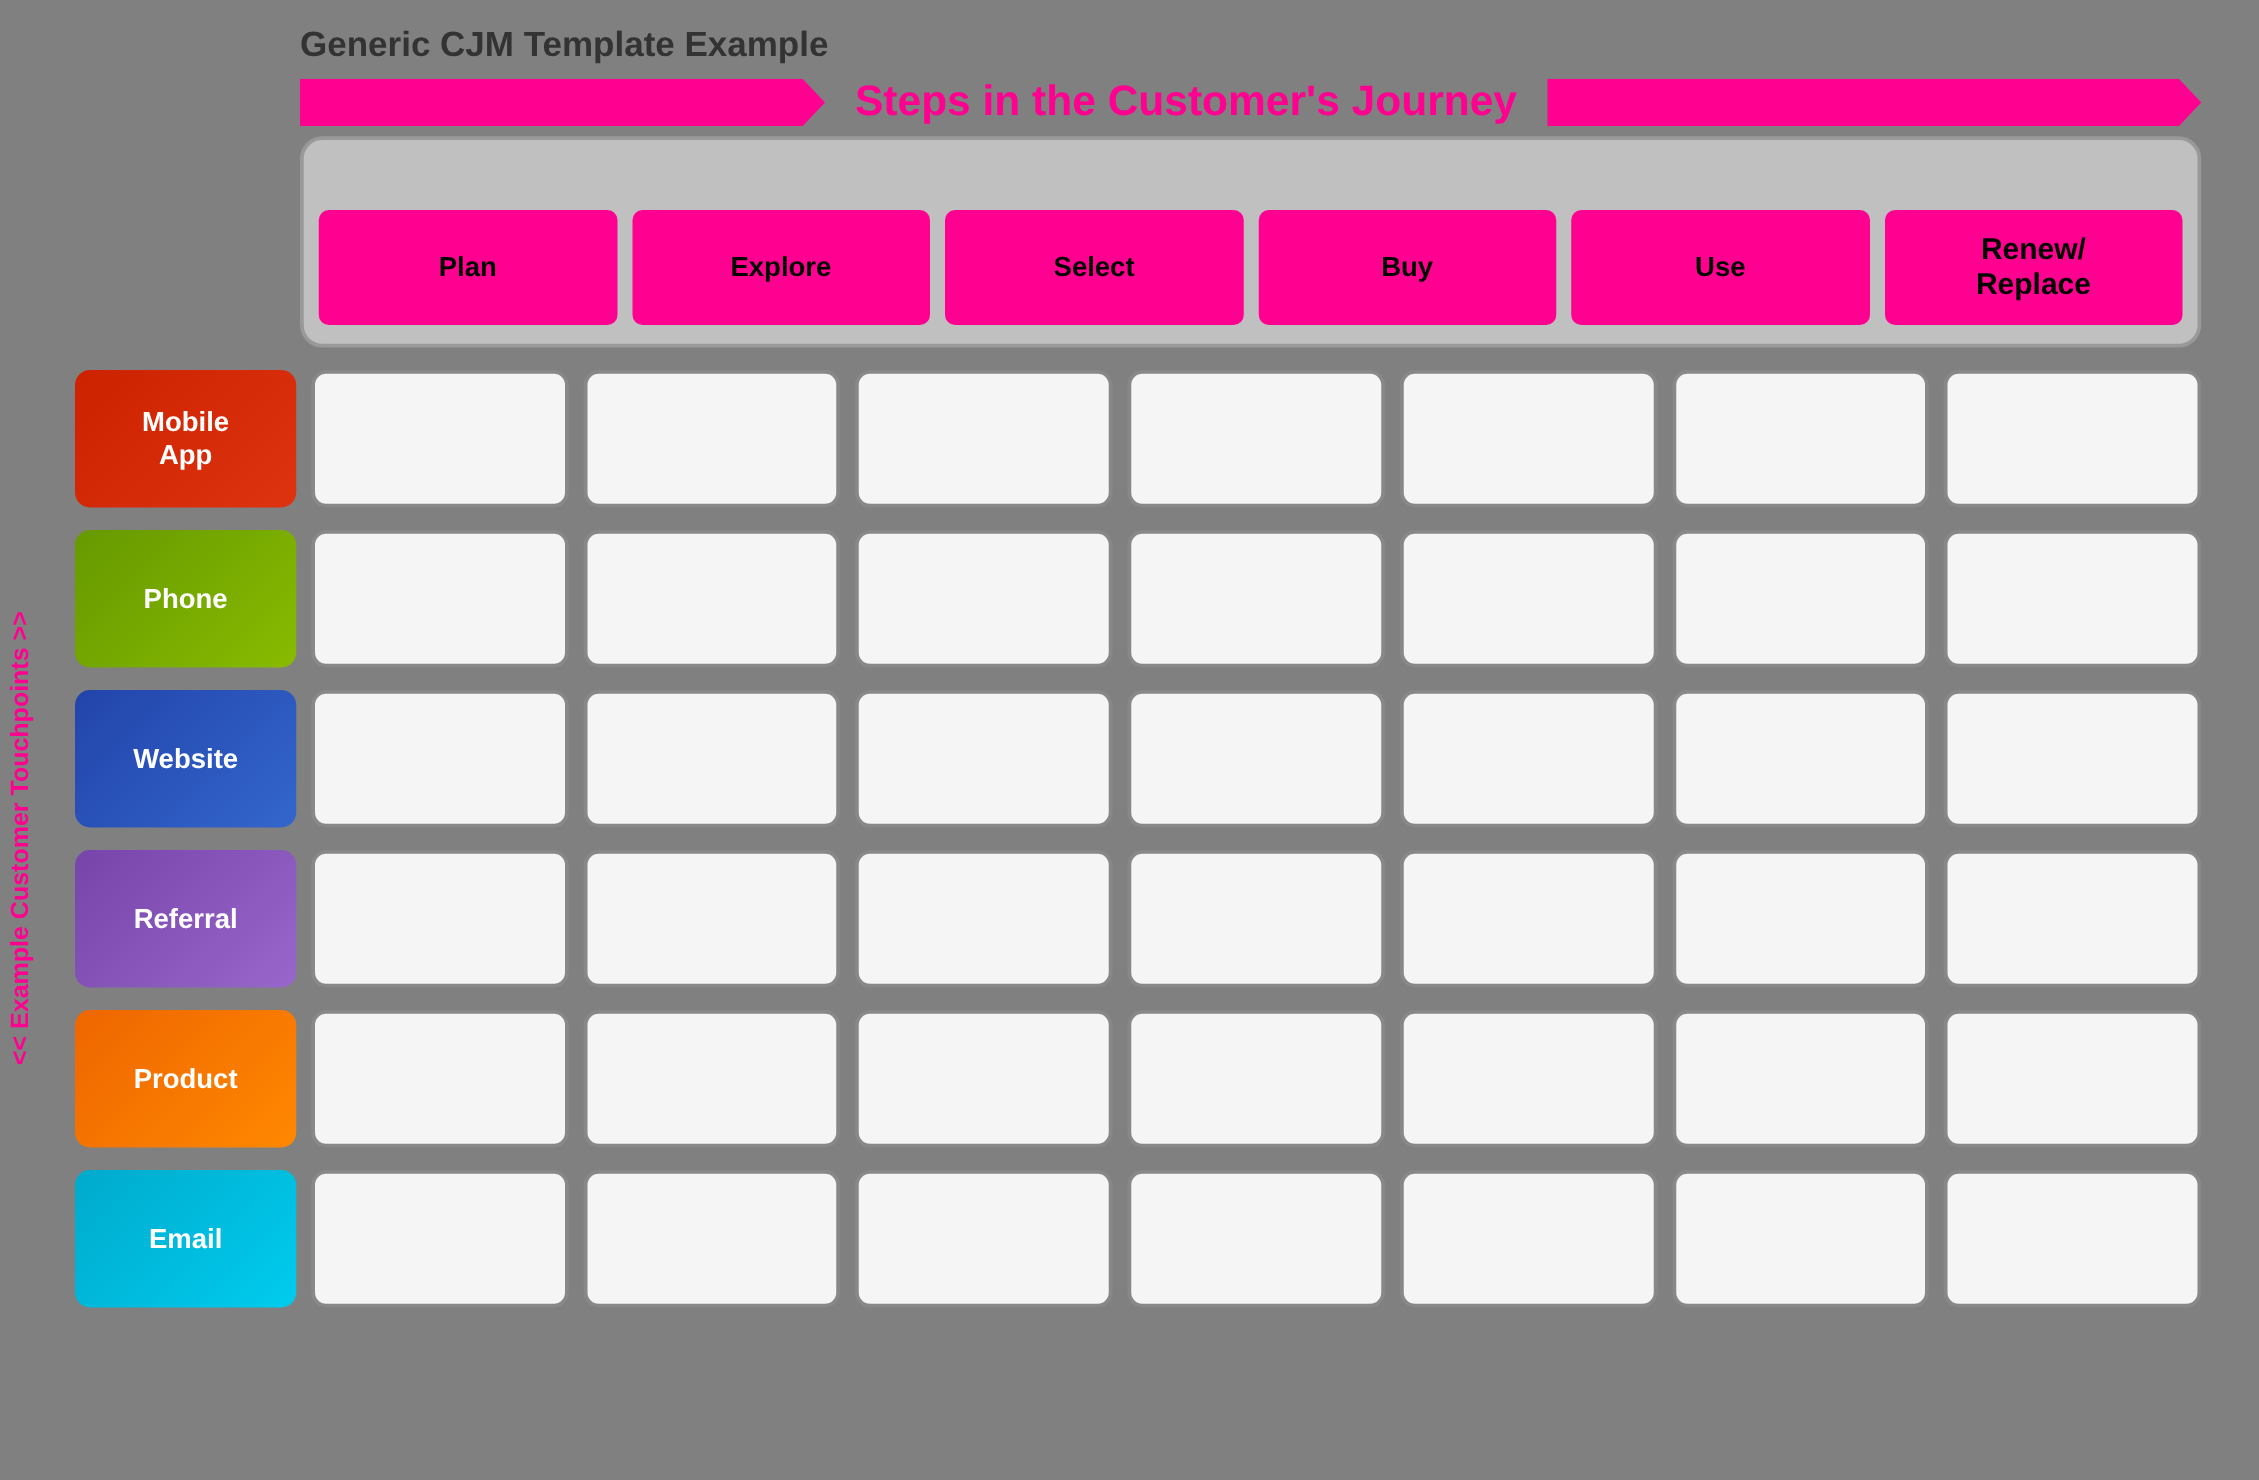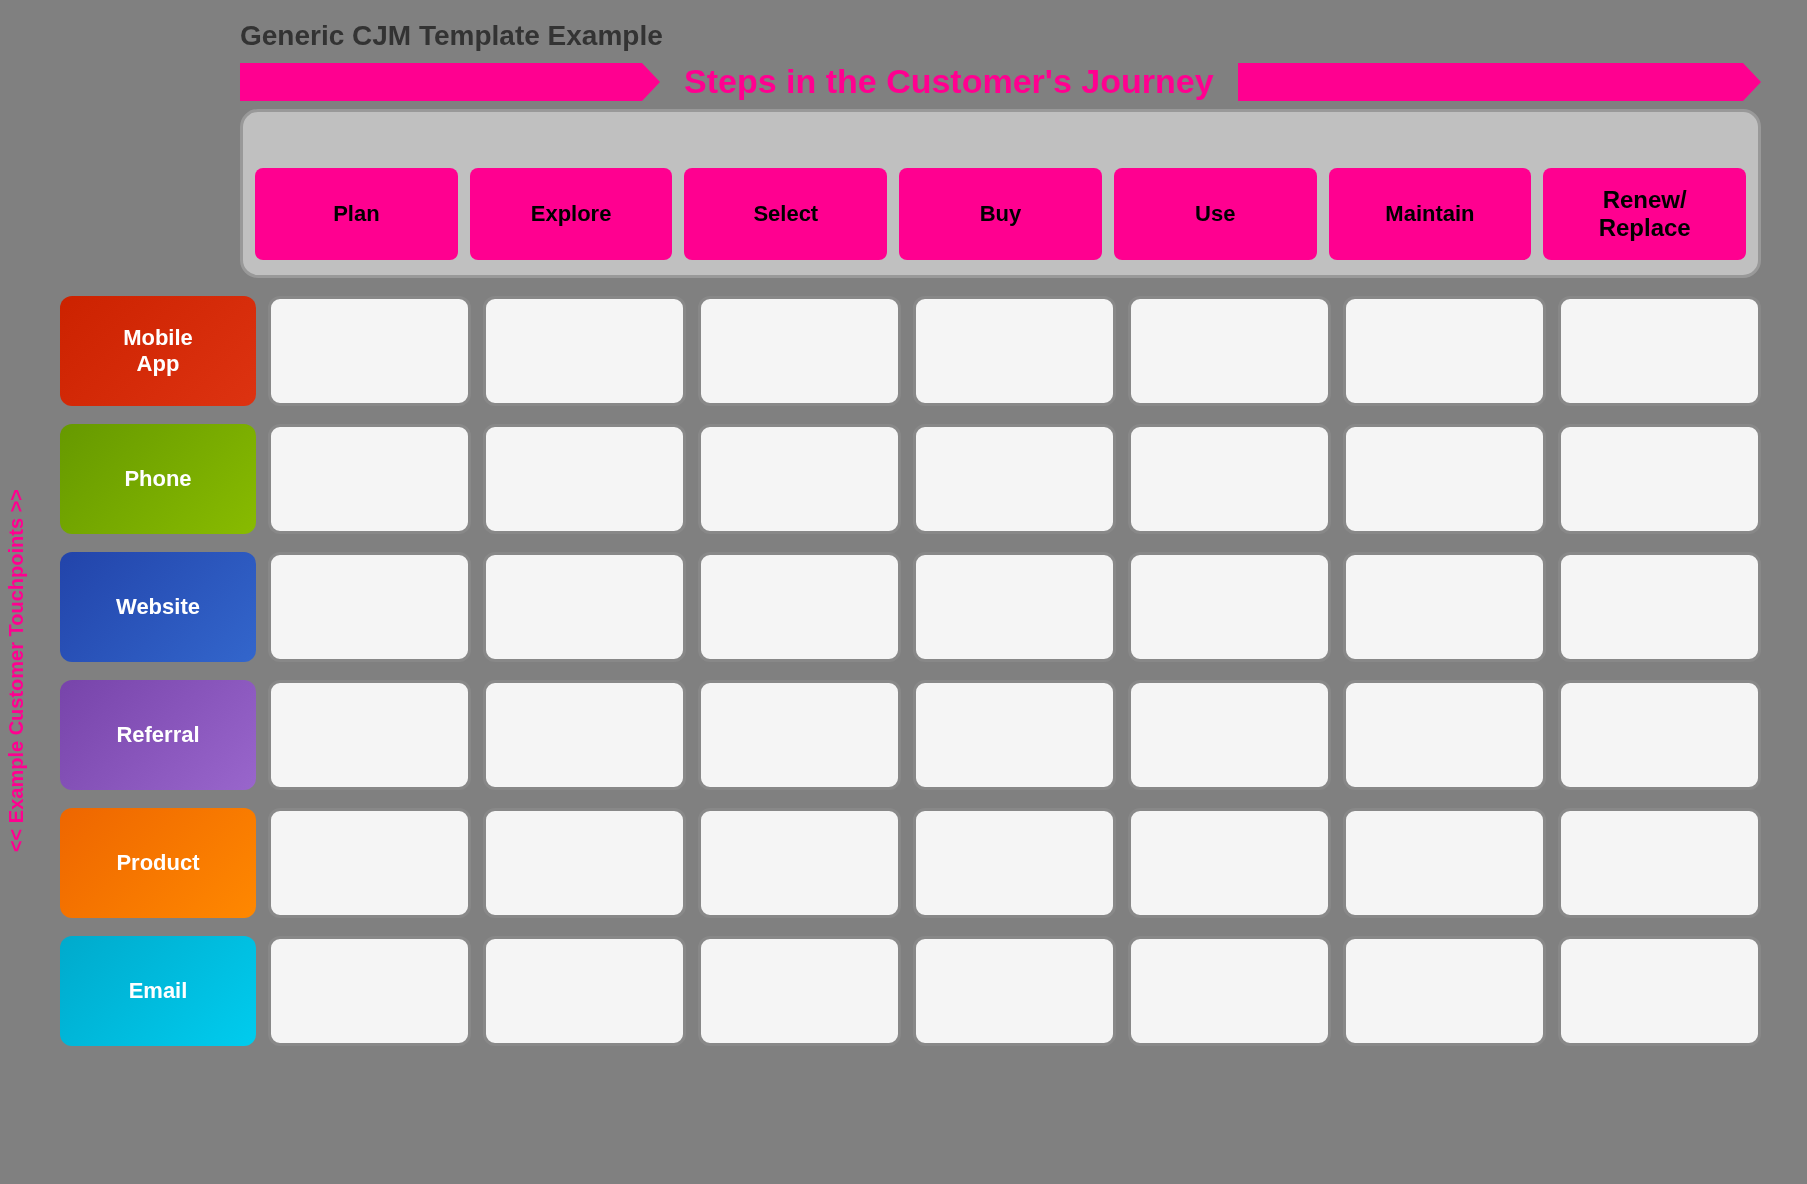--- a/index.html
+++ b/index.html
@@ -91,21 +91,21 @@
     
     .touchpoints-col {
       display: flex;
       flex-direction: column;
       gap: 18px;
       margin-right: 12px;
       flex-shrink: 0;
     }
 
     .touchpoint-btn {
-      width: 196px;
+      width: 177px;
       height: 110px;
       border-radius: 12px;
       color: white;
       font-size: 22px;
       font-weight: bold;
       border: none;
       cursor: pointer;
       display: flex;
       align-items: center;
       justify-content: center;
@@ -160,21 +160,20 @@
     <div style="font-size:34px; font-weight:bold; color:#FF0090; margin:0 24px; white-space:nowrap;">Steps in the Customer's Journey</div>
     <div style="flex:1; height:38px; background:#FF0090; clip-path: polygon(0 0, calc(100% - 18px) 0, 100% 50%, calc(100% - 18px) 100%, 0 100%);"></div>
   </div>
 
   <div class="steps-container">
     <div class="step-btn">Plan</div>
     <div class="step-btn">Explore</div>
     <div class="step-btn">Select</div>
     <div class="step-btn">Buy</div>
     <div class="step-btn">Use</div>
-    <div class="step-btn">Maintain</div>
     <div class="step-btn" style="font-size:24px;">Renew/<br>Replace</div>
   </div>
 
   <div class="grid-area">
 
     <div class="vertical-label-container">
       <div class="vertical-label">&lt;&lt; Example Customer Touchpoints &gt;&gt;</div>
     </div>
 
     <div class="touchpoints-col">

